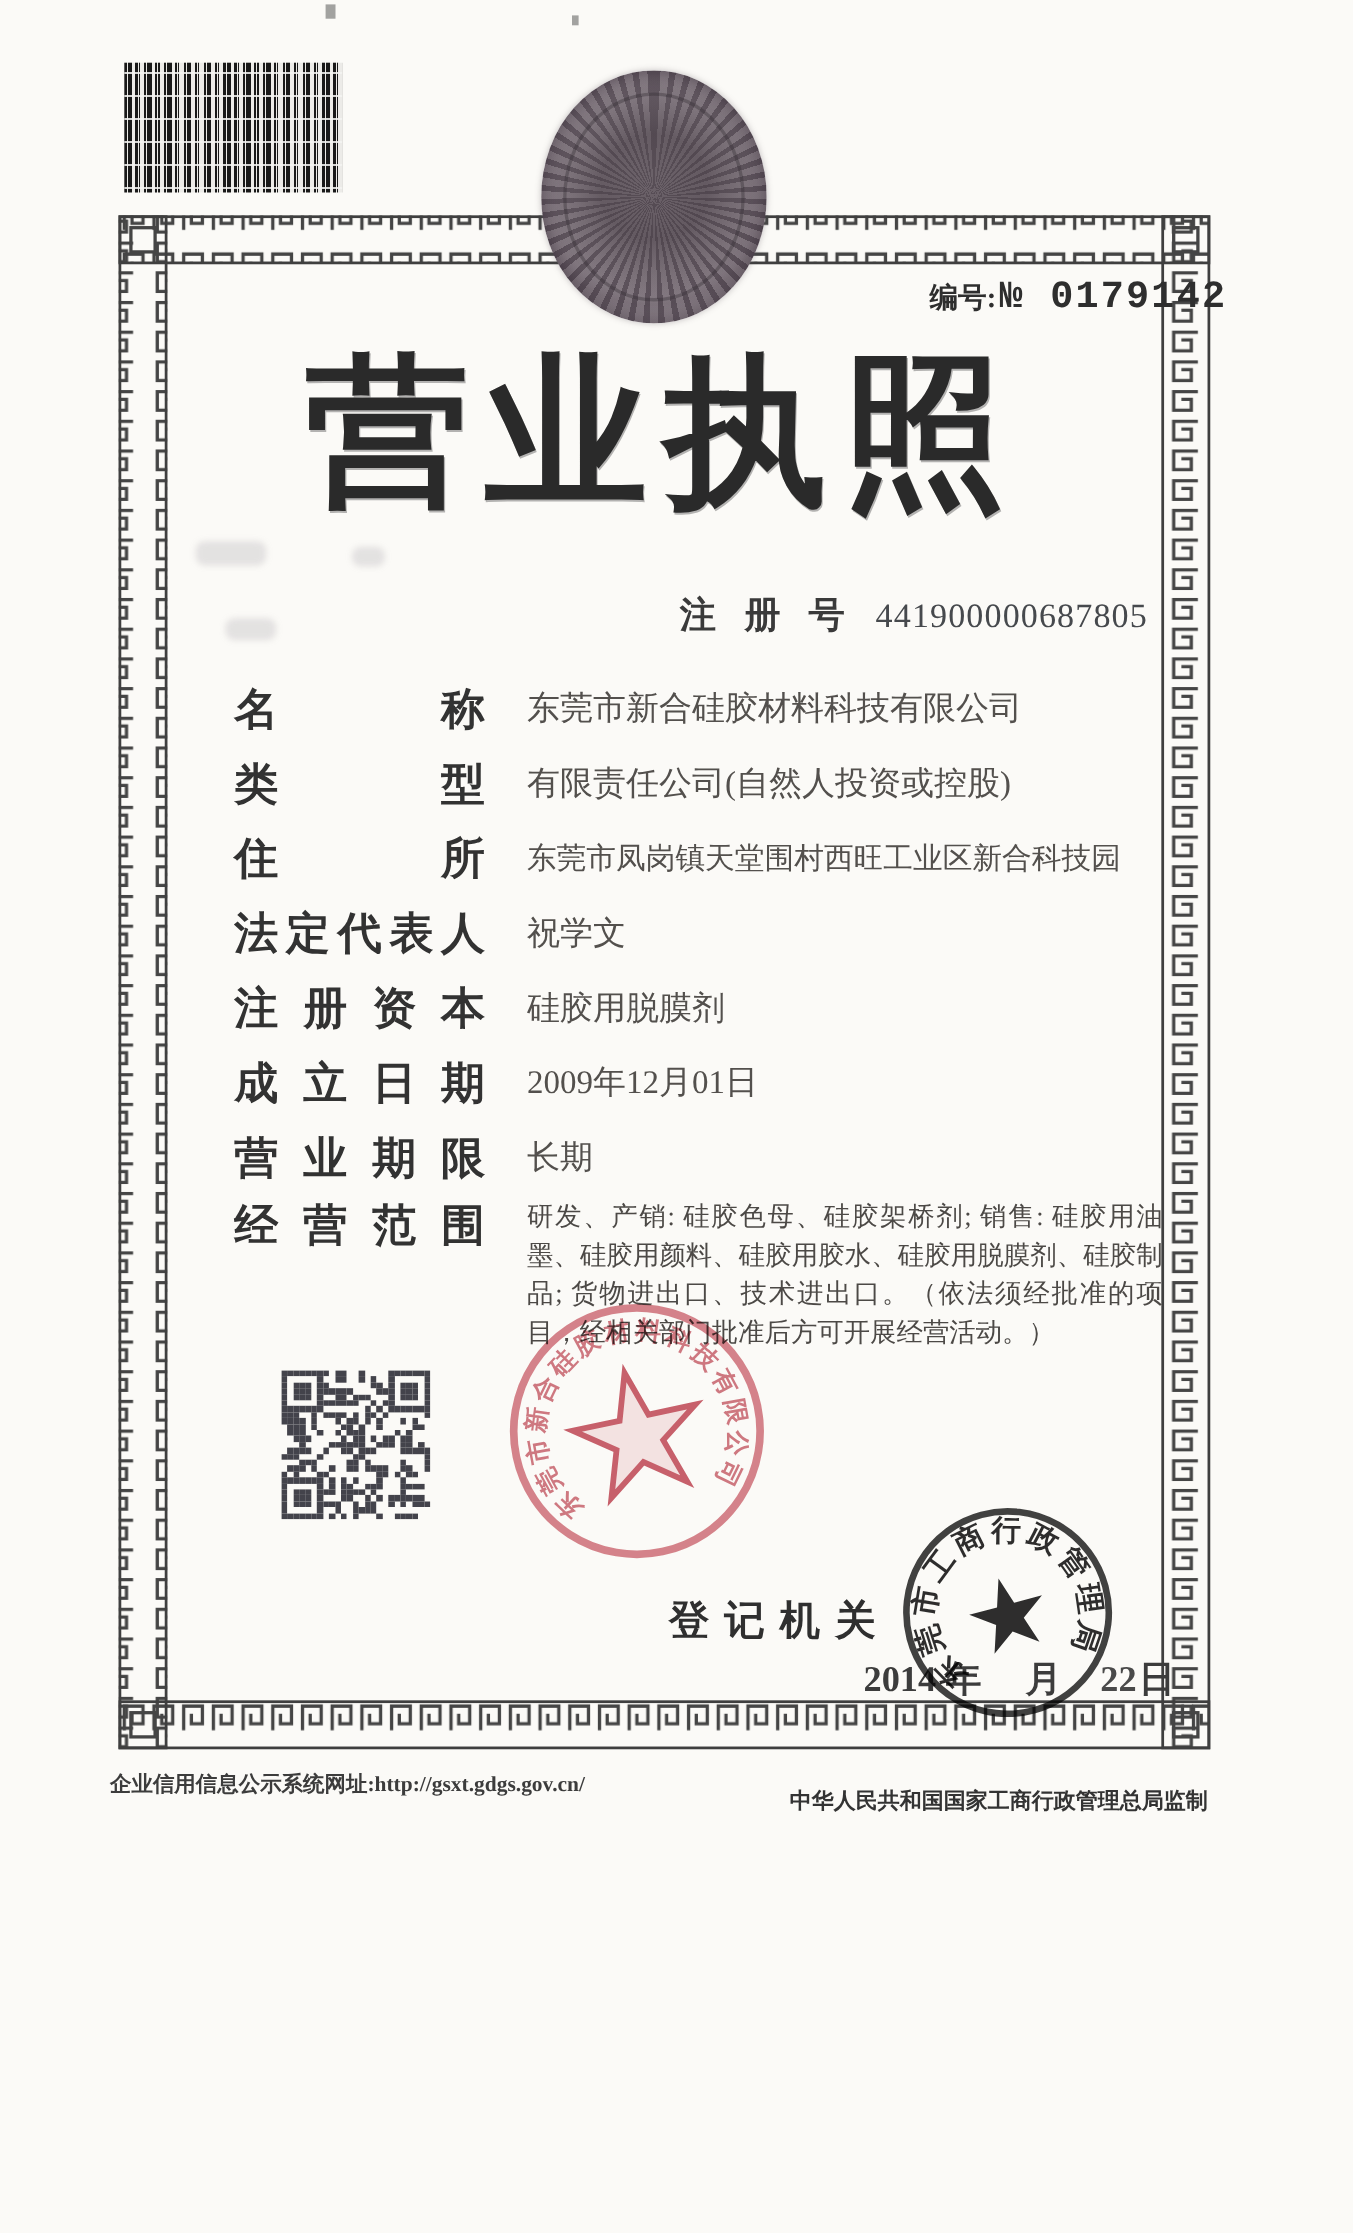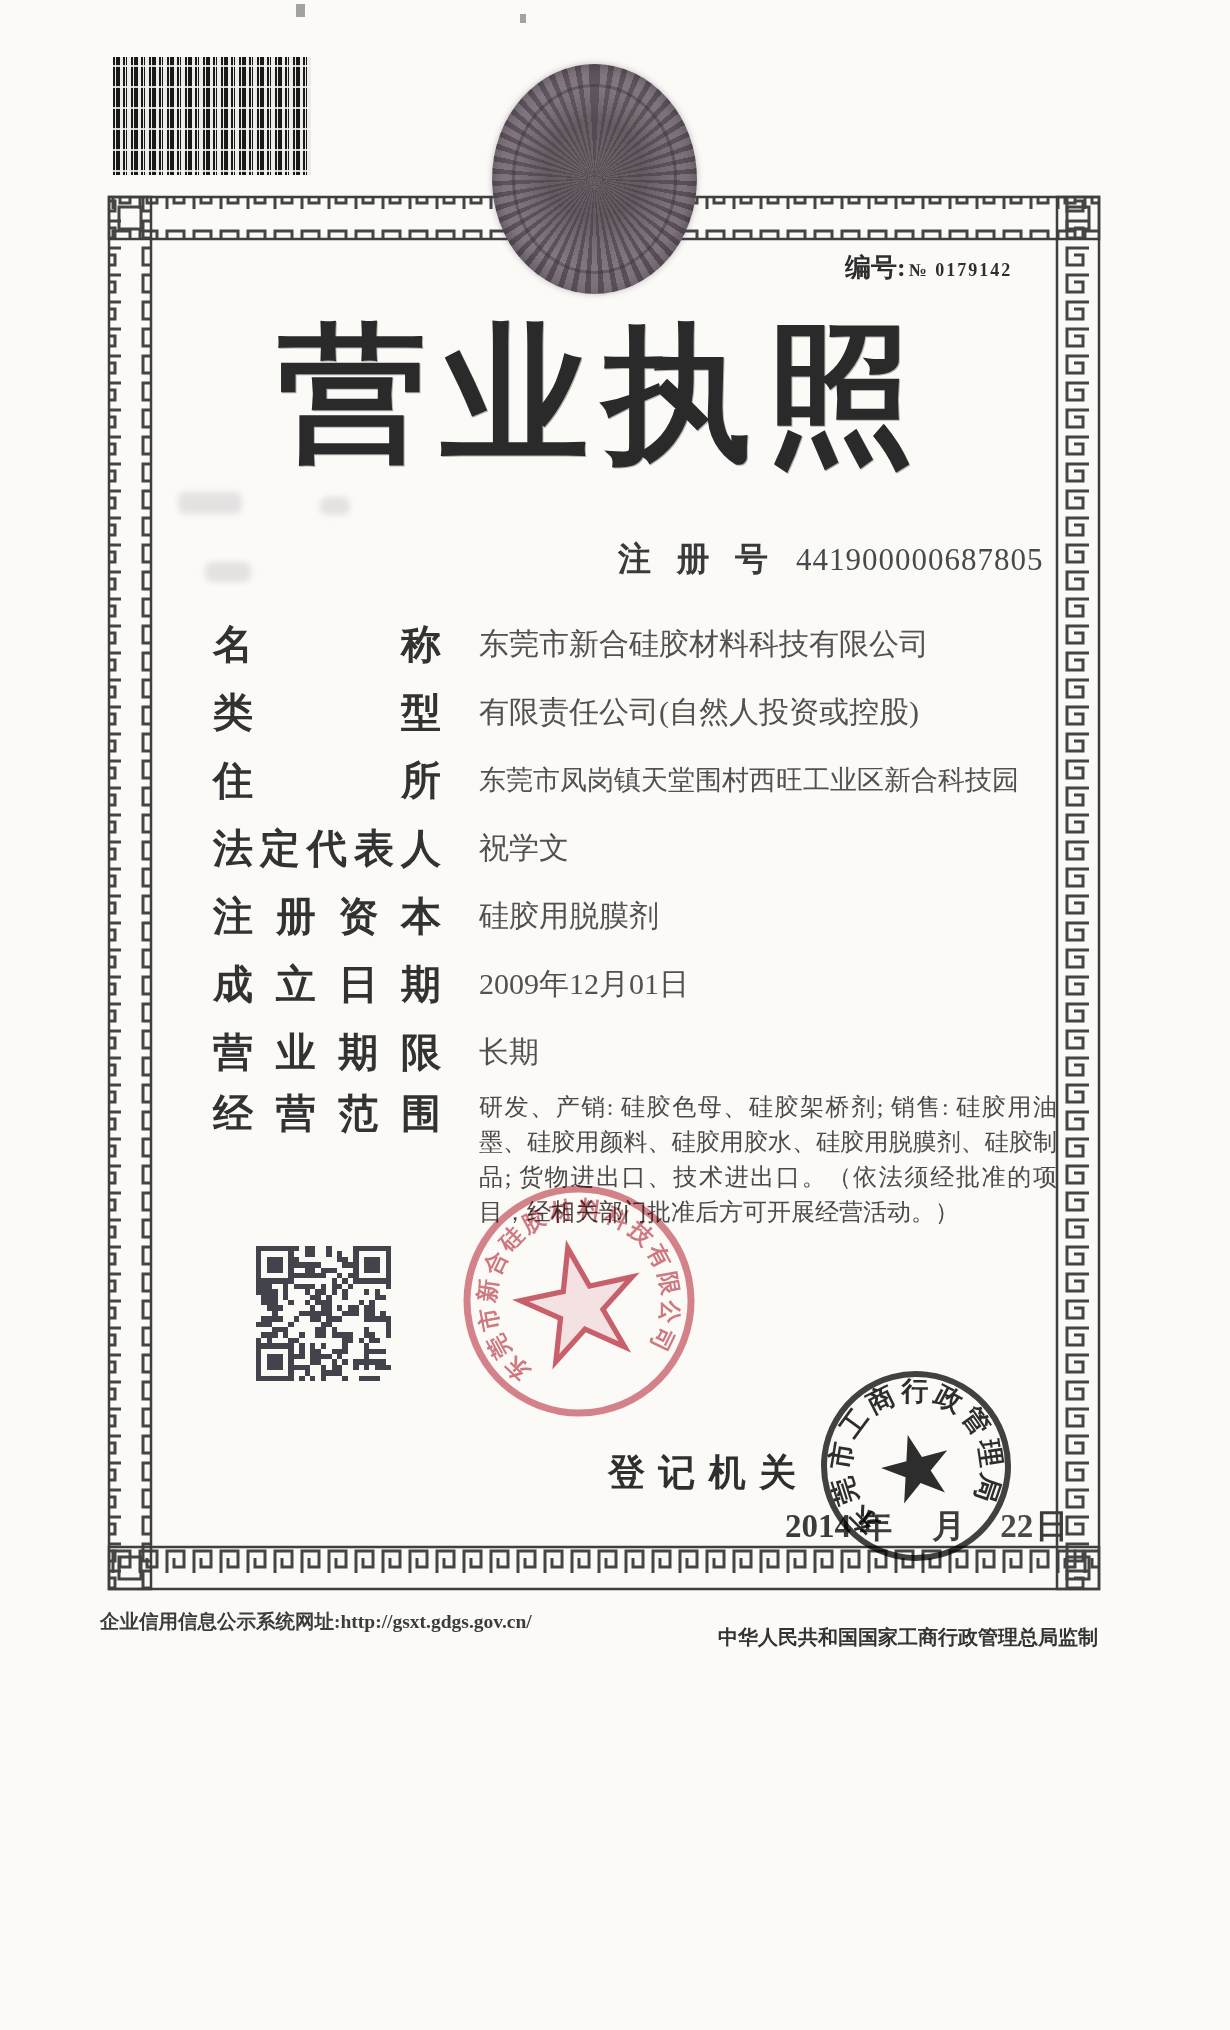--- a/index.html
+++ b/index.html
@@ -25,21 +25,21 @@
       radial-gradient(circle at 50% 46%, rgba(58,48,56,.55) 0 30%, rgba(58,48,56,0) 62%),
       repeating-conic-gradient(from 0deg, rgba(55,45,55,.38) 0deg 3deg, rgba(165,156,162,.30) 3deg 7deg),
       radial-gradient(circle at 48% 42%, #a9a0a7 0%, #8a8088 40%, #6e636c 68%, #968c94 88%, #b2a9b0 100%);
     box-shadow: inset 0 0 18px rgba(40,30,40,.55), 0 0 6px rgba(90,80,90,.35);
     filter:blur(.4px);
   }
   .emblem::after{content:"";position:absolute;inset:20px;border-radius:50%;border:3px solid rgba(50,42,50,.35);}
   
   .serial{position:absolute;left:845px;top:250px;z-index:3;display:flex;align-items:baseline;gap:3px;
     font-size:26px;font-weight:bold;color:#2e2e2e;}
-  .serial .num{font-family:Liberation Serif, serif;font-size:18px;letter-spacing:2px;}
+  .serial .num{font-family:Liberation Mono, monospace;font-size:35px;letter-spacing:2px;}
   
   .title{position:absolute;left:278px;top:316px;width:636px;z-index:3;
     display:flex;justify-content:space-between;
     font-family:"Liberation Sans","DejaVu Sans",sans-serif;font-weight:900;
     font-size:148px;line-height:1.05;color:#2a2a2a;text-shadow:1px 1px 0 rgba(90,90,90,.45);}
   
   .reg-line{position:absolute;left:618px;top:537px;z-index:3;display:flex;align-items:baseline;}
   .reg-label{width:150px;display:flex;justify-content:space-between;
     font-size:33px;font-weight:bold;color:#3a3a3a;}
   .reg-num{margin-left:28px;font-size:31px;color:#46494d;letter-spacing:1px;text-align:center;}

